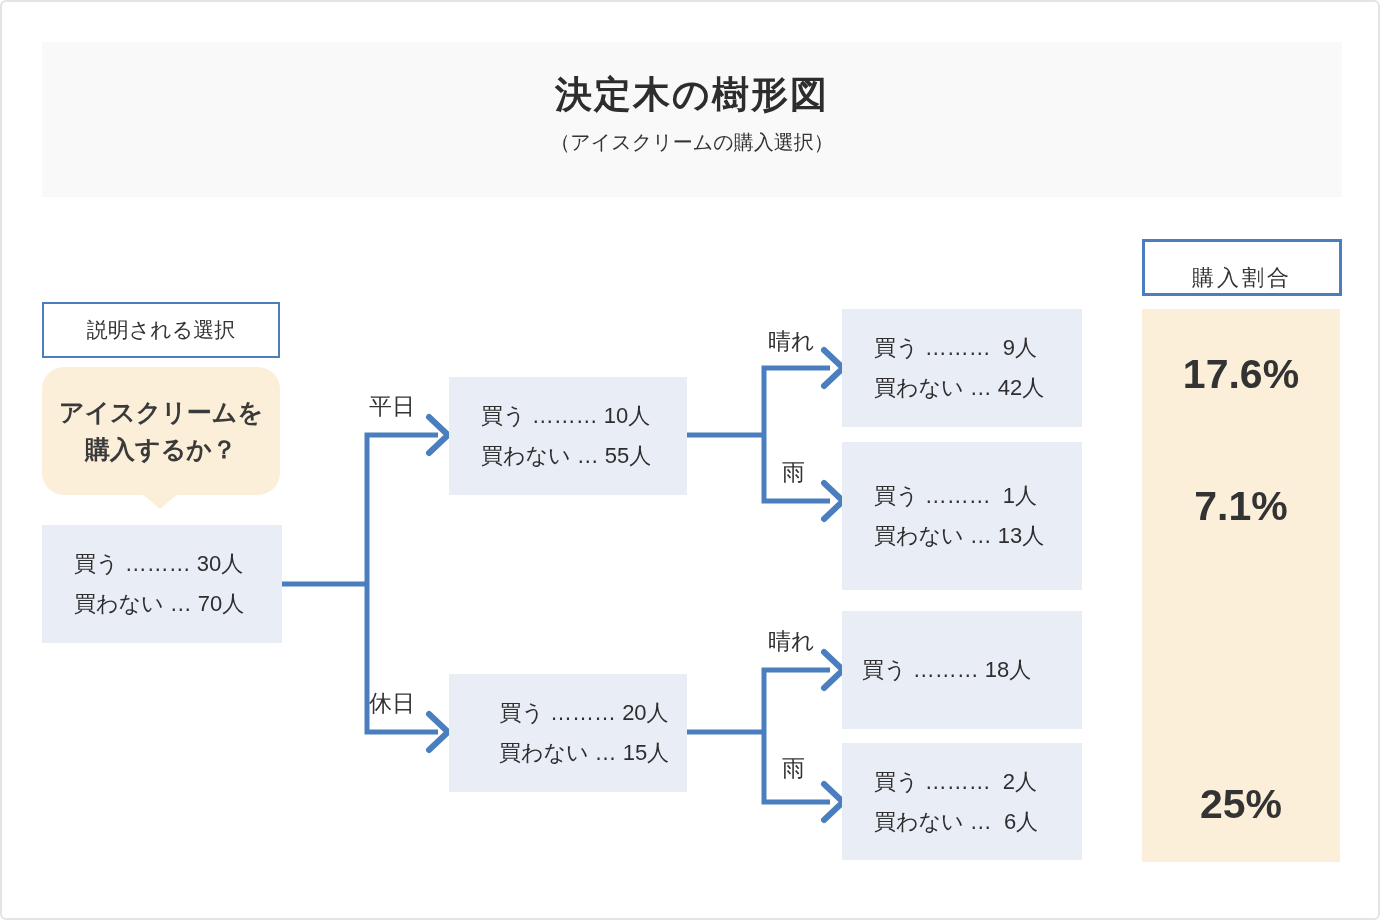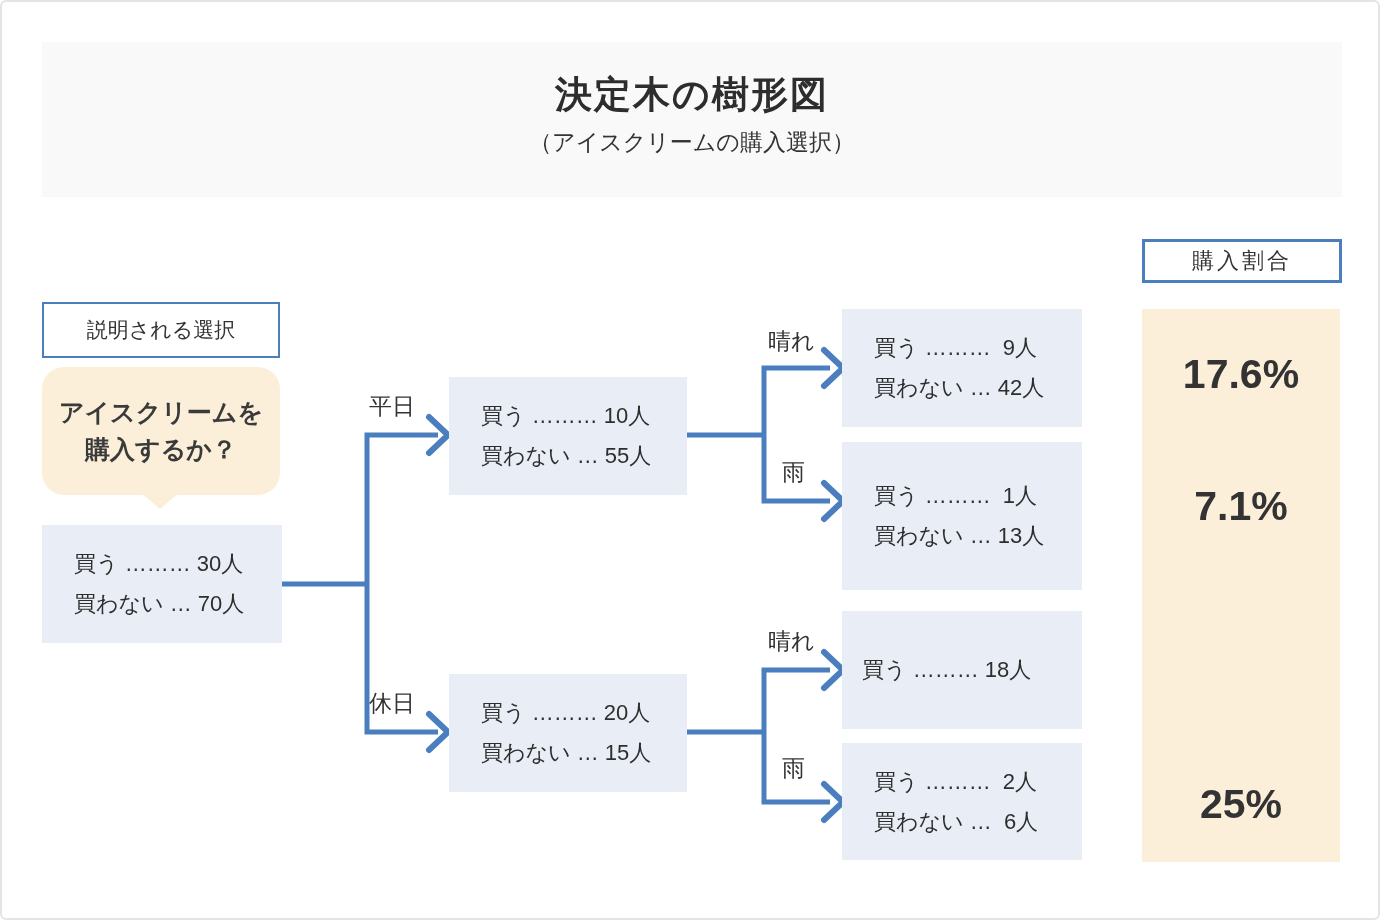--- a/index.html
+++ b/index.html
@@ -15,21 +15,21 @@
   .stage{
     position:relative;width:1380px;height:920px;background:#ffffff;
     border:2px solid #e4e4e4;border-radius:6px;overflow:hidden;
   }
   
   .header-band{
     position:absolute;left:40px;top:40px;width:1300px;height:155px;
     background:var(--header-fill);text-align:center;padding-top:31px;
   }
   .page-title{font-size:37px;font-weight:bold;letter-spacing:2px;line-height:44px;color:#2d2d2d;}
-  .page-subtitle{font-size:23px;margin-top:10px;line-height:30px;color:#333;}
+  .page-subtitle{font-size:20px;margin-top:10px;line-height:30px;color:#333;}
   
   .legend-box{
     position:absolute;left:40px;top:300px;width:238px;height:56px;
     background:#fff;border:2px solid var(--accent);
     display:flex;align-items:center;justify-content:center;
     font-size:21px;color:#333;
   }
   .bubble{
     position:absolute;left:40px;top:365px;width:238px;height:128px;
     background:var(--highlight);border-radius:22px;
@@ -43,43 +43,43 @@
   }
   
   .node{
     position:absolute;background:var(--node-fill);
     display:flex;flex-direction:column;justify-content:center;
     padding-left:32px;font-size:22px;color:#2e2e2e;
   }
   .node-line{white-space:pre;line-height:40px;}
   .node-root{left:40px;top:523px;width:240px;height:118px;}
   .node-mid-0{left:447px;top:375px;width:238px;height:118px;}
-  .node-mid-1{left:447px;top:672px;width:238px;height:118px;}
+  .node-mid-1{left:447px;top:672px;width:238px;height:118px;text-align:center;}
   .node-leaf-0{left:840px;top:307px;width:240px;height:118px;}
   .node-leaf-1{left:840px;top:440px;width:240px;height:148px;}
   .node-leaf-2{left:840px;top:609px;width:240px;height:118px;padding-left:20px;}
   .node-leaf-3{left:840px;top:741px;width:240px;height:117px;}
   
   .branch-label{position:absolute;font-size:23px;color:#333;line-height:26px;white-space:pre;}
   .bl-heijitsu{left:367px;top:391px;}
   .bl-kyujitsu{left:367px;top:688px;}
   .bl-hare-0{left:766px;top:326px;}
   .bl-ame-0{left:780px;top:457px;}
   .bl-hare-1{left:766px;top:626px;}
   .bl-ame-1{left:780px;top:753px;}
   
   .connectors{position:absolute;left:0;top:0;width:1380px;height:920px;pointer-events:none;}
   .connectors path,.connectors polyline{stroke:var(--accent);fill:none;}
   .shaft{stroke-width:5px;}
   .chev{stroke-width:6px;stroke-linecap:round;stroke-linejoin:round;}
   
   .ratio-header{
-    position:absolute;left:1140px;top:237px;width:200px;height:44px;
+    position:absolute;left:1140px;top:237px;width:200px;height:57px;
     background:#fff;border:3px solid var(--accent);
-    display:flex;align-items:center;justify-content:center;
+    display:flex;align-items:flex-end;justify-content:center;
     font-size:22px;letter-spacing:3px;color:#333;
   }
   .ratio-panel{
     position:absolute;left:1140px;top:307px;width:198px;height:553px;
     background:var(--highlight);
   }
   .ratio-value{
     position:absolute;left:1140px;width:198px;height:44px;line-height:44px;
     text-align:center;font-size:41px;font-weight:bold;color:#333;
   }

